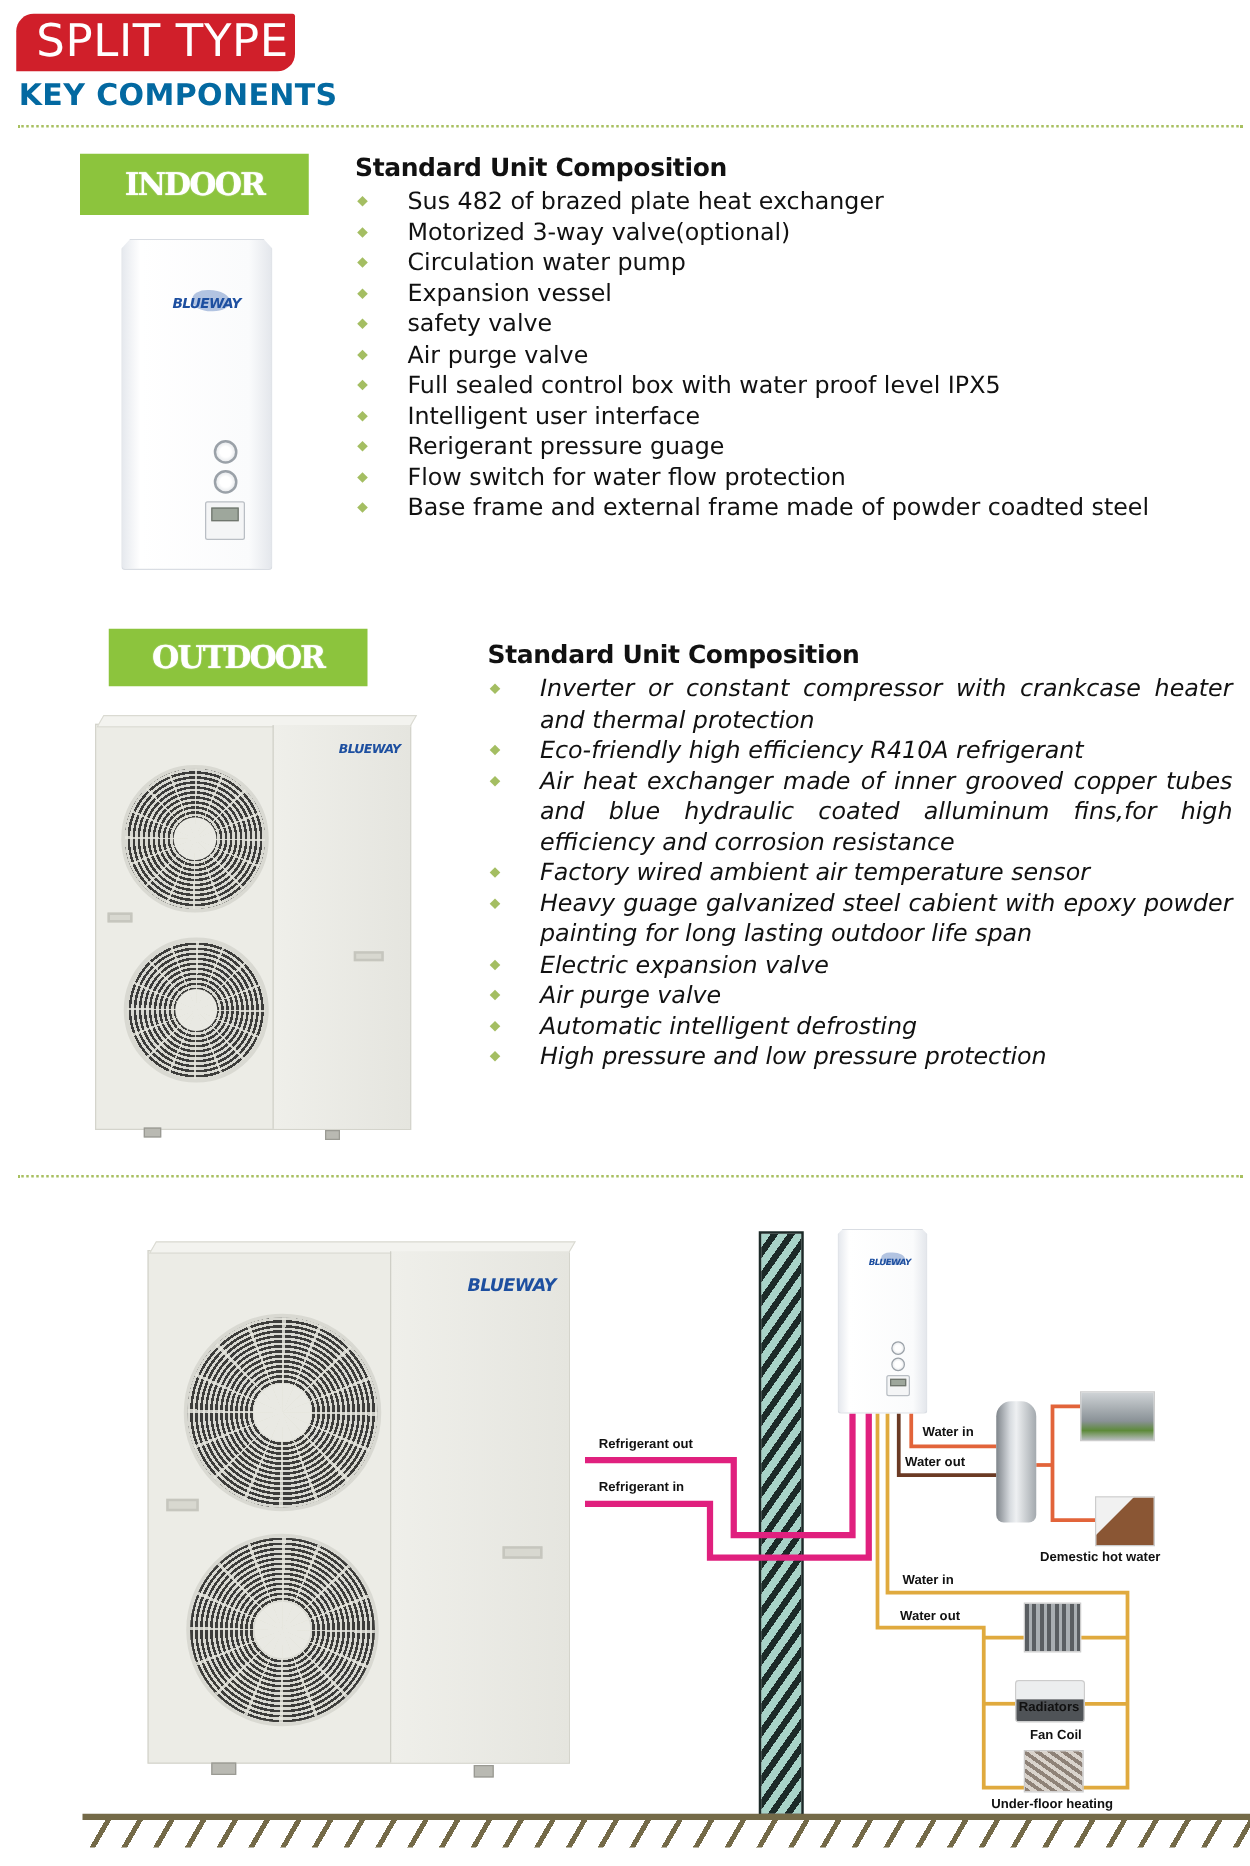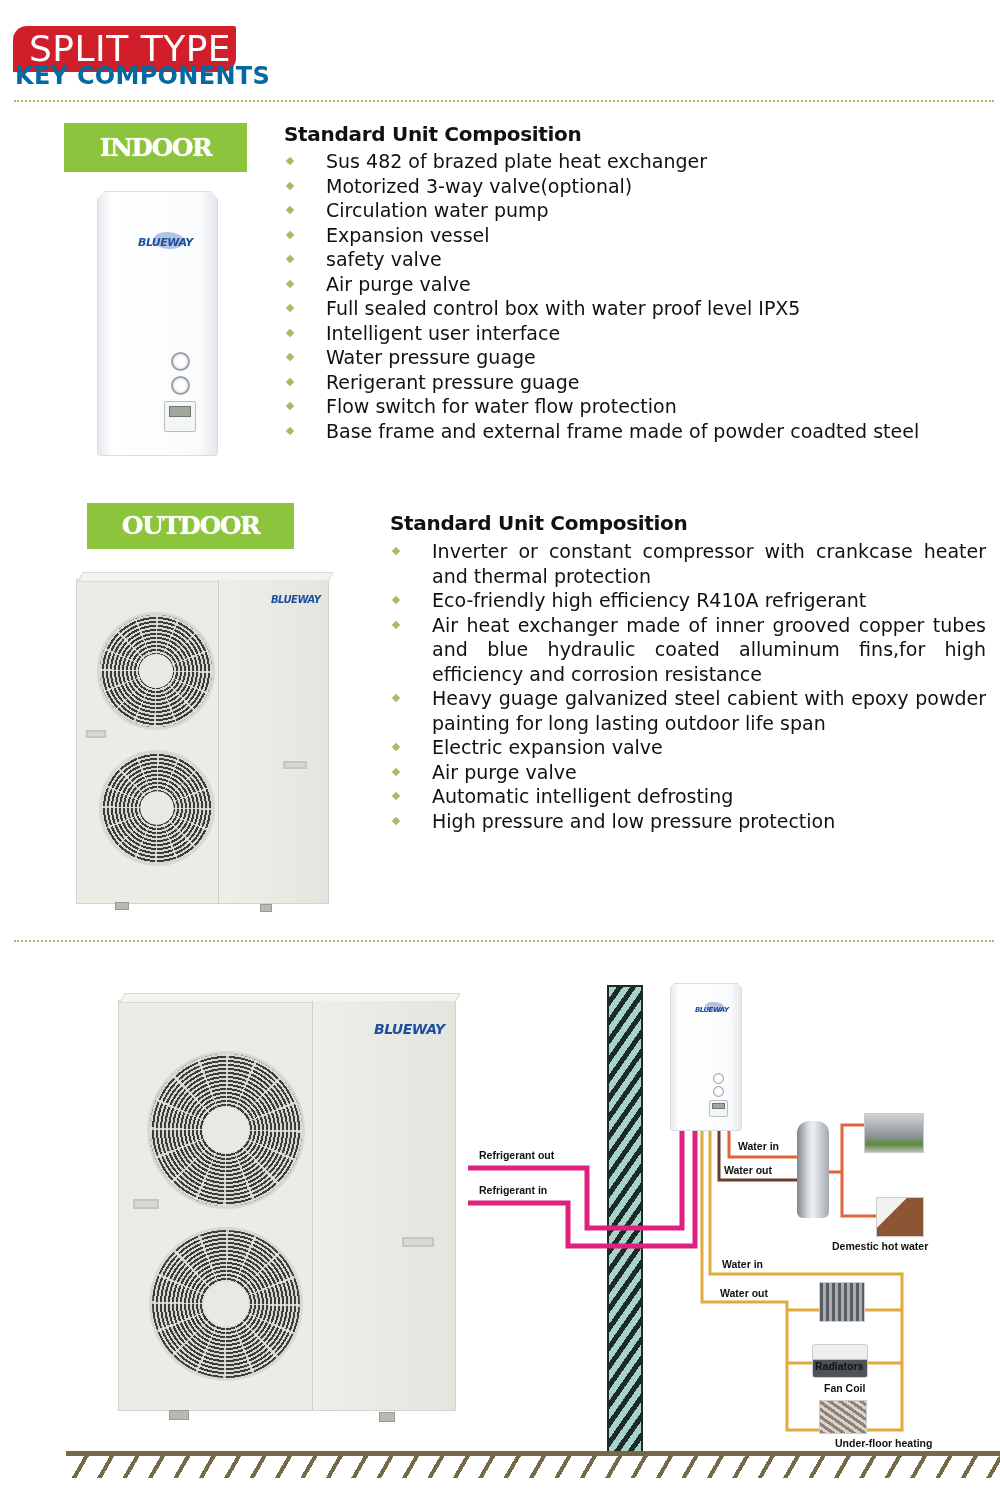--- a/index.html
+++ b/index.html
@@ -4,21 +4,21 @@
 <style>
   * { box-sizing: border-box; margin: 0; padding: 0; }
   html, body { width: 1000px; height: 1493px; background: #ffffff; overflow: hidden; }
   body { position: relative; font-family: "Liberation Sans", "DejaVu Sans", sans-serif; color: #111; }
 
   .title-badge {
     position: absolute; left: 13px; top: 11px; width: 223px; height: 46px;
     background: #d01f2a; border-radius: 11px 11px 11px 0;
     border-top-left-radius: 14px; border-bottom-right-radius: 14px; border-top-right-radius: 2px;
     color: #fff; font-size: 36px; line-height: 46px; padding-left: 16px; letter-spacing: 0.5px;
-    font-family: "DejaVu Sans", sans-serif; font-weight: normal; margin-top: 15px;
+    font-family: "DejaVu Sans", sans-serif; font-weight: normal;
   }
   .subtitle {
     position: absolute; left: 15px; top: 62px; color: #0369a1; font-weight: bold;
     font-size: 24px; letter-spacing: 0.3px; font-family: "DejaVu Sans", sans-serif;
   }
   .dotted-sep {
     position: absolute; left: 14px; right: 6px; height: 0;
     border-top: 2px dotted #a8c060;
   }
 
@@ -28,21 +28,21 @@
     text-shadow: 0 0 1px #fff;
   }
 
   .comp-heading { position: absolute; font-weight: bold; font-size: 20px; font-family: "DejaVu Sans", sans-serif; letter-spacing: -0.3px; }
   .comp-list { position: absolute; list-style: none; font-family: "DejaVu Sans", sans-serif; font-size: 19px; line-height: 24.5px; color: #111; }
   .comp-list li { position: relative; padding-left: 42px; }
   .comp-list li::before {
     content: ""; position: absolute; left: 3px; top: 9px; width: 6px; height: 6px;
     background: #a4be62; transform: rotate(45deg);
   }
-  .comp-list.justified li { text-align: justify; text-align-last: left; }
+  .comp-list.justified li { text-align: justify; text-align-last: left; font-style: italic; }
 
   
   .indoor-unit {
     position: absolute; background: linear-gradient(90deg, #e6e9ee 0%, #ffffff 12%, #fafbfc 85%, #e4e7ec 100%);
     border: 1px solid #d9dde3; border-radius: 3px;
     clip-path: polygon(6% 0, 94% 0, 100% 3%, 100% 100%, 0 100%, 0 3%);
   }
   .brand-logo { position: absolute; color: #1d4fa0; font-style: italic; font-weight: bold; font-family: "DejaVu Sans", sans-serif; letter-spacing: -0.5px; }
   .brand-logo::before {
     content: ""; position: absolute; left: 30%; top: -4px; width: 55%; height: 130%;
@@ -110,21 +110,20 @@
   <div class="comp-heading" style="left:284px; top:122px;">Standard Unit Composition</div>
   <ul class="comp-list" style="left:284px; top:149px; width:680px;">
     <li>Sus 482 of brazed plate heat exchanger</li>
     <li>Motorized 3-way valve(optional)</li>
     <li>Circulation water pump</li>
     <li>Expansion vessel</li>
     <li>safety valve</li>
     <li>Air purge valve</li>
     <li>Full sealed control box with water proof level IPX5</li>
     <li>Intelligent user interface</li>
-    <li>Water pressure guage</li>
     <li>Rerigerant pressure guage</li>
     <li>Flow switch for water flow protection</li>
     <li>Base frame and external frame made of powder coadted steel</li>
   </ul>
 </section>
 
 <section>
   <div class="green-tag" style="left:87px; top:503px; width:207px; height:46px; font-size:25px; line-height:46px;">OUTDOOR UNIT</div>
 
   <div class="outdoor-unit" style="left:76px; top:579px; width:253px; height:325px;">
@@ -137,20 +136,21 @@
     <div class="handle" style="left:206px; top:181px; width:24px; height:8px;"></div>
     <div class="foot" style="left:38px; top:322px; width:14px; height:8px;"></div>
     <div class="foot" style="left:183px; top:324px; width:12px; height:8px;"></div>
   </div>
 
   <div class="comp-heading" style="left:390px; top:511px;">Standard Unit Composition</div>
   <ul class="comp-list justified" style="left:390px; top:539px; width:596px;">
     <li>Inverter or constant compressor with crankcase heater and thermal protection</li>
     <li>Eco-friendly high efficiency R410A refrigerant</li>
     <li>Air heat exchanger made of inner grooved copper tubes and blue hydraulic coated alluminum fins,for high efficiency and corrosion resistance</li>
+    <li>Factory wired ambient air temperature sensor</li>
     <li>Heavy guage galvanized steel cabient with epoxy powder painting for long lasting outdoor life span</li>
     <li>Electric expansion valve</li>
     <li>Air purge valve</li>
     <li>Automatic intelligent defrosting</li>
     <li>High pressure and low pressure protection</li>
   </ul>
 </section>
 
 <div class="dotted-sep" style="top:940px"></div>
 
@@ -208,17 +208,17 @@
 
   <div class="diag-label" style="left:479px; top:1149px;">Refrigerant out</div>
   <div class="diag-label" style="left:479px; top:1184px;">Refrigerant in</div>
   <div class="diag-label" style="left:738px; top:1140px;">Water in</div>
   <div class="diag-label" style="left:724px; top:1164px;">Water out</div>
   <div class="diag-label" style="left:832px; top:1240px;">Demestic hot water</div>
   <div class="diag-label" style="left:722px; top:1258px;">Water in</div>
   <div class="diag-label" style="left:720px; top:1287px;">Water out</div>
   <div class="diag-label" style="left:815px; top:1326px;margin-top:34px;">Radiators</div>
   <div class="diag-label" style="left:824px; top:1382px;">Fan Coil</div>
-  <div class="diag-label" style="left:835px; top:1437px;">Under-floor heating</div>
+  <div class="diag-label" style="left:793px; top:1437px;">Under-floor heating</div>
 
   <div class="ground-line"></div>
   <div class="ground-hatch"></div>
 </section>
 
 </body></html>

